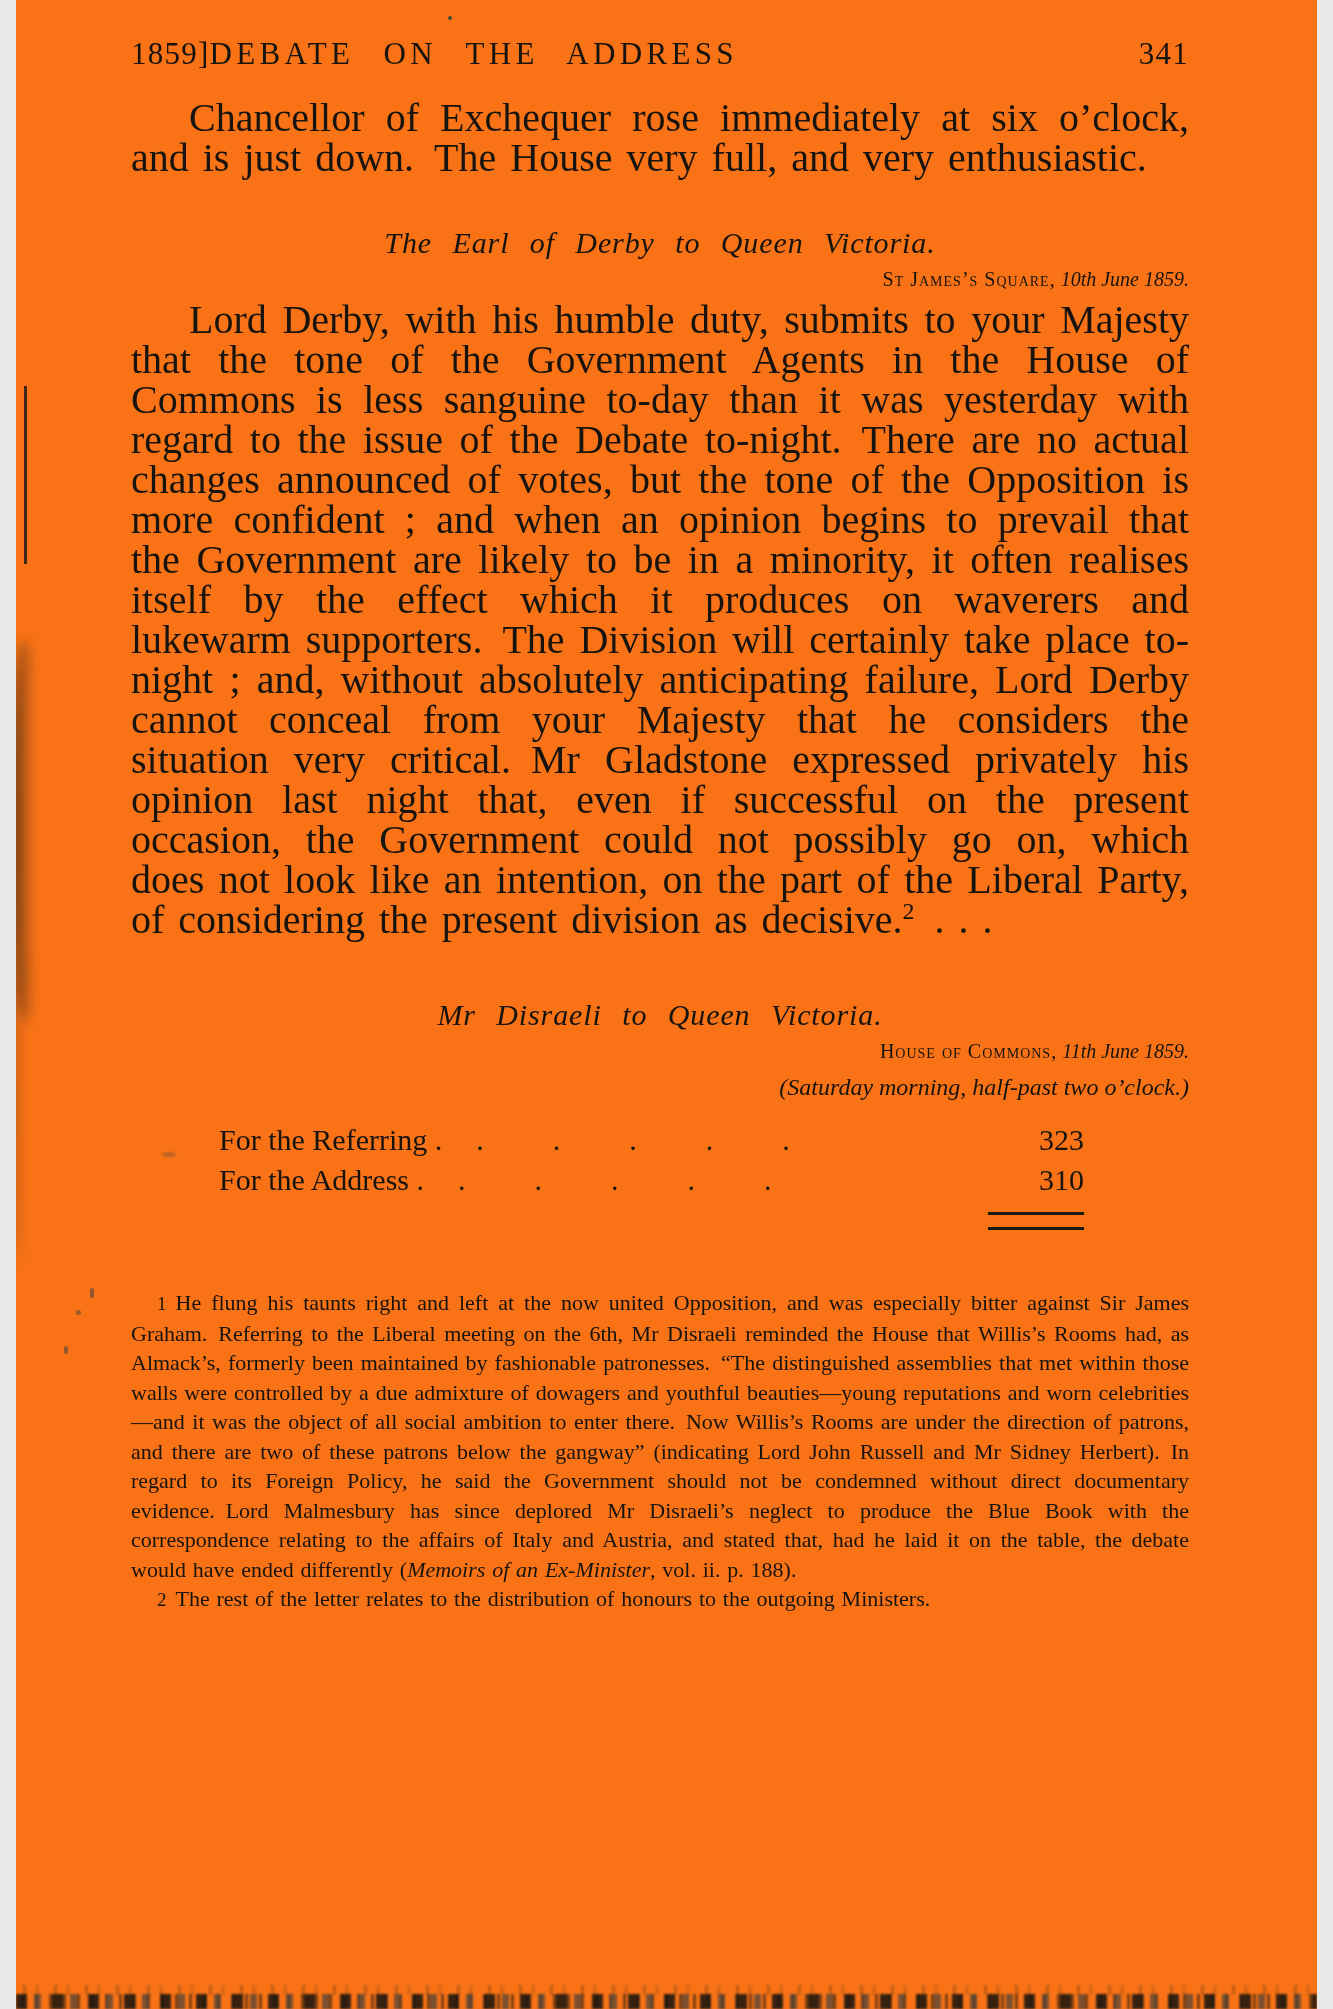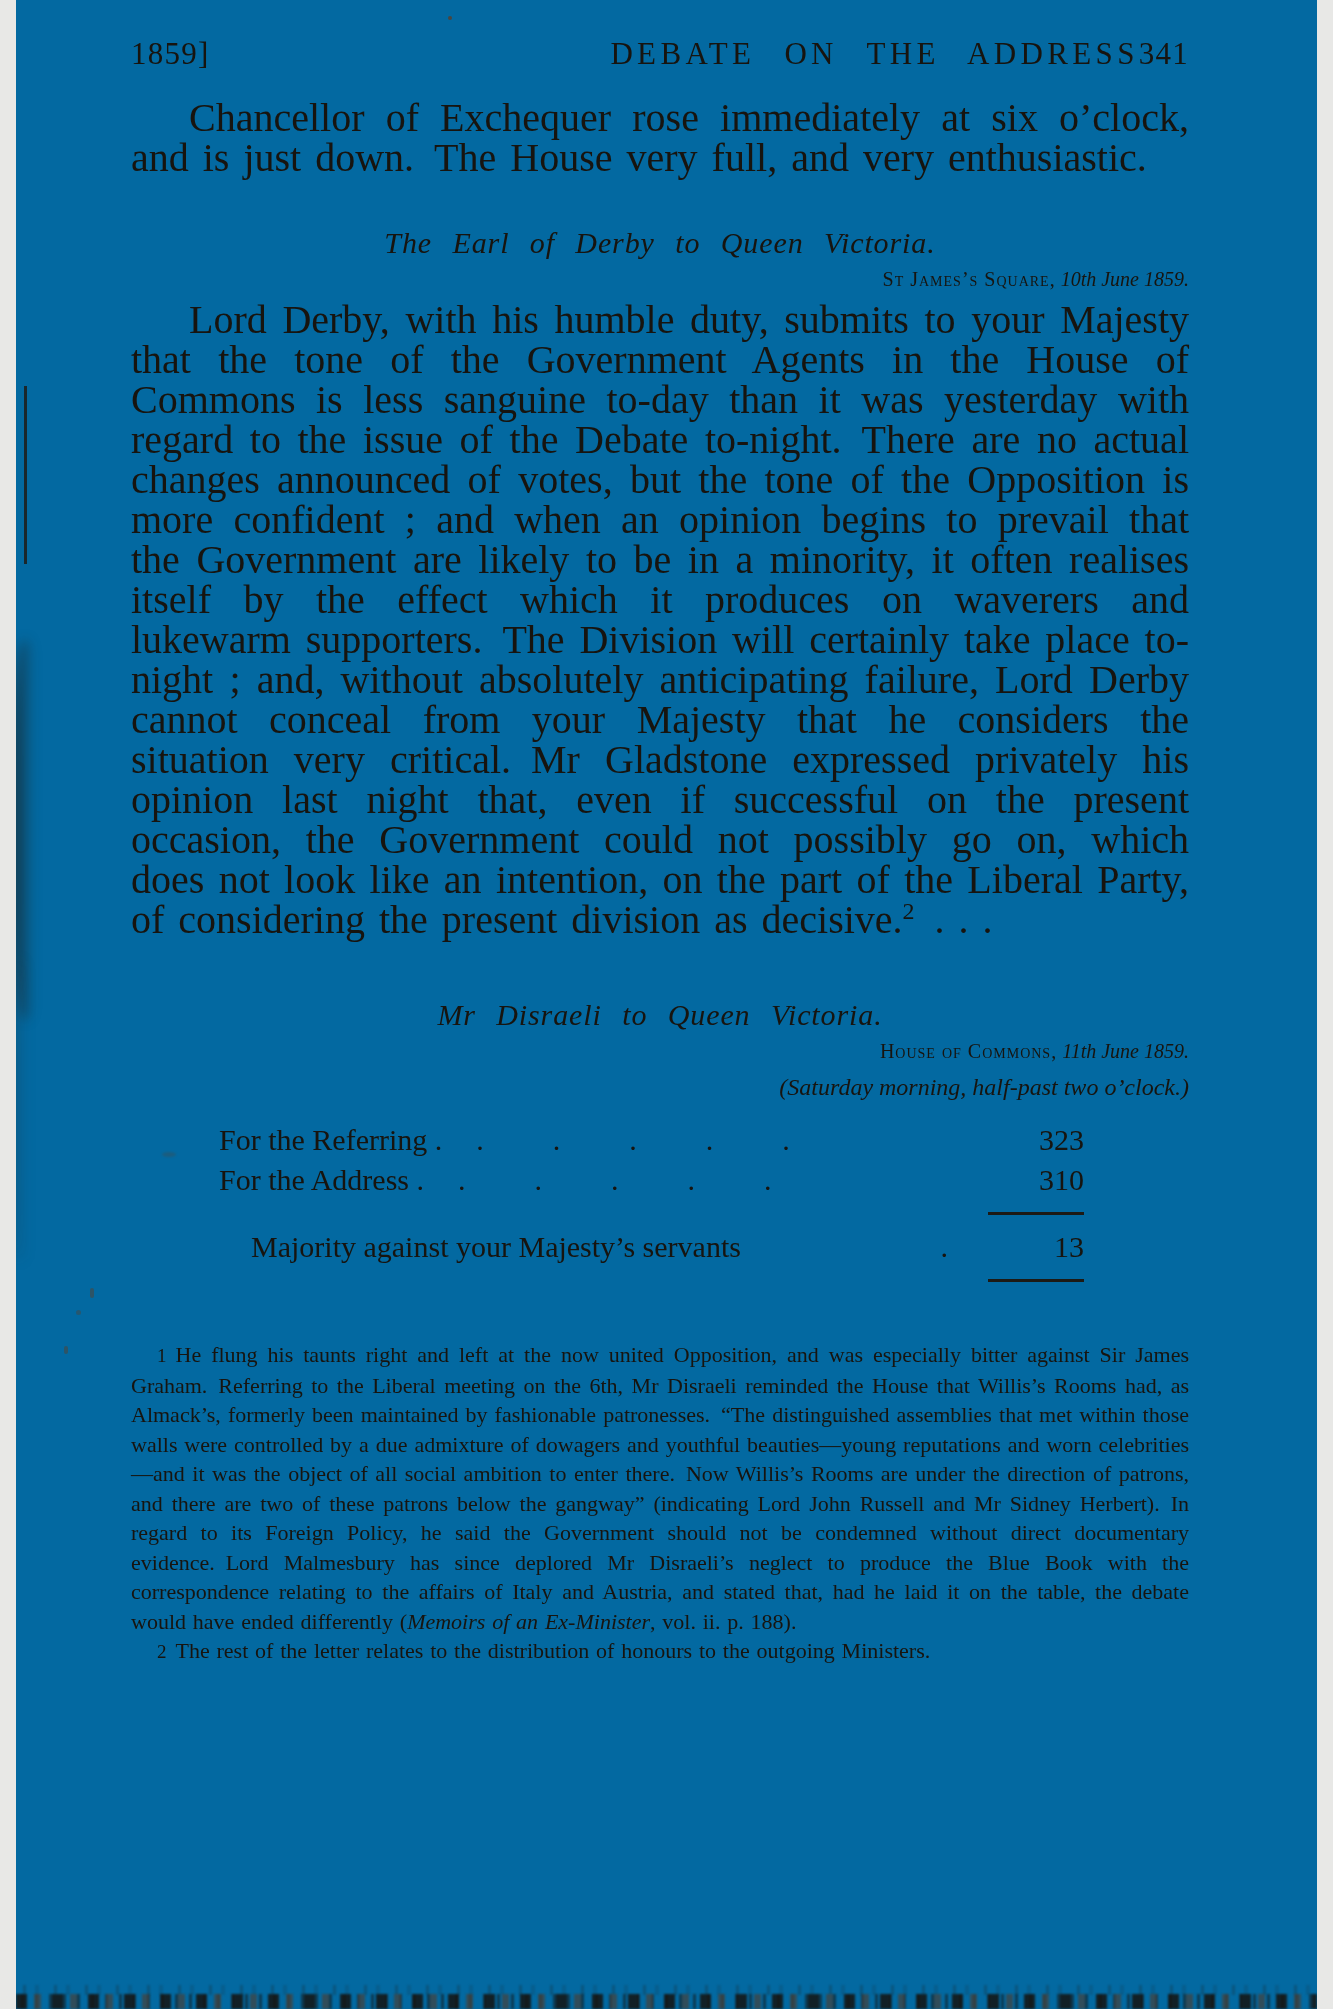--- a/index.html
+++ b/index.html
@@ -1,36 +1,36 @@
 <!DOCTYPE html>
 <html><head>
 <meta charset="utf-8">
 <style>
   html,body{margin:0;padding:0;background:#e8e8e6;}
   .page{
     position:relative;
     width:1301px;height:2009px;
     margin:0 auto;
-    background:#0369a1;
+    background:#f97316;
     overflow:hidden;
     color:#17140f;
     font-family:"Liberation Serif","DejaVu Serif",serif;
   }
   .content{
     position:relative;
     padding:36px 128px 0 115px;
   }
   
   .running-head{
     display:flex;align-items:baseline;
     font-size:31px;
     margin-bottom:26px;
   }
   .rh-year{flex:0 0 auto;letter-spacing:0.04em;}
-  .rh-title{flex:1 1 auto;text-align:right;letter-spacing:0.14em;word-spacing:0.55em;}
+  .rh-title{flex:1 1 auto;text-align:left;letter-spacing:0.14em;word-spacing:0.55em;}
   .rh-page{flex:0 0 auto;letter-spacing:0.04em;}
 
   
   .body-para{
     margin:0;
     font-size:40px;line-height:40px;
     text-align:justify;
     word-spacing:0.10em;
     text-indent:1.45em;
   }
@@ -136,26 +136,20 @@
         <span class="leader">.....</span>
         <span class="value">323</span>
       </div>
       <div class="tally-row">
         <span class="indent"></span>
         <span class="label">For the Address .</span>
         <span class="leader">.....</span>
         <span class="value">310</span>
       </div>
       <hr class="tally-rule">
-      <div class="tally-row majority">
-        <span class="indent"></span>
-        <span class="label">Majority against your Majesty’s servants</span>
-        <span class="leader">.</span>
-        <span class="value">13</span>
-      </div>
       <hr class="tally-rule">
     </div>
 
     <div class="footnotes">
       <p class="footnote"><span class="fn-num">1</span><span>He flung his taunts right and left at the now united Opposition, and was especially bitter against Sir James Graham. Referring to the Liberal meeting on the 6th, Mr Disraeli reminded the House that Willis’s Rooms had, as Almack’s, formerly been maintained by fashionable patronesses. “The distinguished assemblies that met within those walls were controlled by a due admixture of dowagers and youthful beauties—young reputations and worn celebrities—and it was the object of all social ambition to enter there. Now Willis’s Rooms are under the direction of patrons, and there are two of these patrons below the gangway” (indicating Lord John Russell and Mr Sidney Herbert). In regard to its Foreign Policy, he said the Government should not be condemned without direct documentary evidence. Lord Malmesbury has since deplored Mr Disraeli’s neglect to produce the Blue Book with the correspondence relating to the affairs of Italy and Austria, and stated that, had he laid it on the table, the debate would have ended differently (</span><span class="fn-italic">Memoirs of an Ex-Minister</span><span>, vol. ii. p. 188).</span></p>
       <p class="footnote"><span class="fn-num">2</span><span>The rest of the letter relates to the distribution of honours to the outgoing Ministers.</span></p>
     </div>
 
   </div>
 

